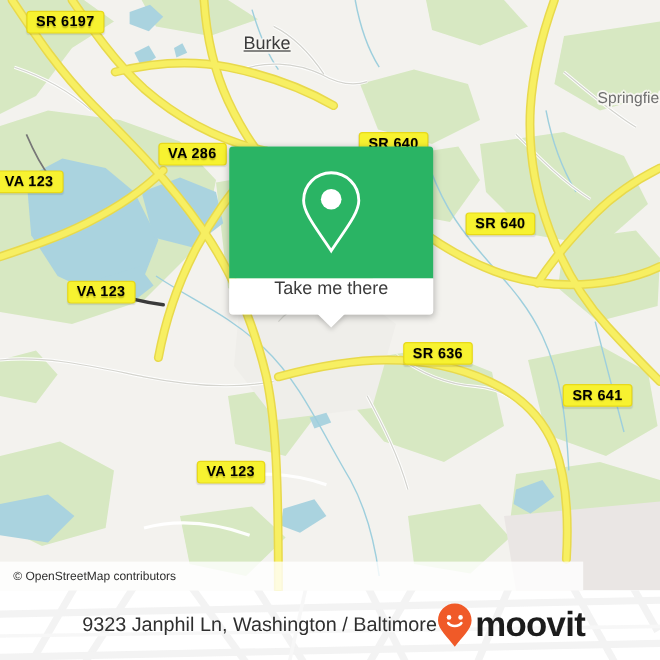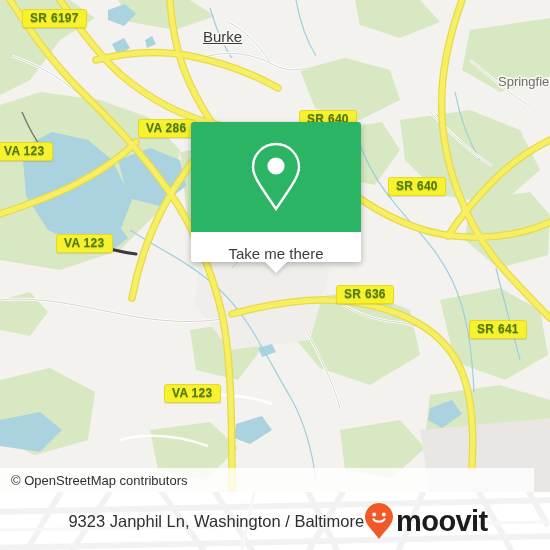--- a/index.html
+++ b/index.html
@@ -25,21 +25,21 @@
     background: #f3f2ee;
   }
   #map-canvas { position: absolute; left: 0; top: 0; }
 
   
   .shield {
     position: absolute;
     background: #f7f230;
     border: 1.6px solid #e8d91a;
     border-radius: 3px;
-    color: #4d7c0f;
+    color: #000000;
     font-size: 12px;
     font-weight: bold;
     letter-spacing: .3px;
     padding: 2px 7px 3px 7px;
     line-height: 12px;
     text-shadow: 0 1px 1px rgba(120,110,0,.45);
     white-space: nowrap;
     box-shadow: 0 1px 1px rgba(0,0,0,.10);
   }
 
@@ -70,21 +70,21 @@
     border-radius: 3px 3px 0 0;
     display: flex;
     align-items: center;
     justify-content: center;
   }
   #popup-button {
     height: 30px;
     background: #ffffff;
     border-radius: 0 0 3px 3px;
     display: flex;
-    align-items: flex-end;
+    align-items: flex-start;
     justify-content: center;
     color: #3c3c3c;
     font-size: 15px;
     cursor: pointer;
     position: relative;
     z-index: 2;
   }
   #popup-tail {
     position: absolute;
     left: 50%;
@@ -94,27 +94,27 @@
     border-left: 12px solid transparent;
     border-right: 12px solid transparent;
     border-top: 12px solid #ffffff;
     filter: drop-shadow(0 2px 2px rgba(0,0,0,.18));
   }
 
   
   #attribution {
     position: absolute;
     left: 0; top: 468px;
-    width: 534px; height: 24px;
+    width: 486px; height: 24px;
     background: rgba(255,255,255,.80);
     display: flex;
     align-items: center;
     padding-left: 11px;
     color: #2e2e2e;
-    font-size: 13px;
+    font-size: 10px;
   }
 
   
   #footer {
     position: absolute;
     left: 0; top: 492px;
     width: 550px; height: 58px;
     background: #ffffff;
     overflow: hidden;
   }
@@ -264,21 +264,21 @@
           <path d="M22,112 C28,126 34,138 42,148"></path>
         </g>
       </g>
     </svg>
 
     <div class="place" style="left:203px; top:28px;text-decoration:underline;">Burke</div>
     <div class="place small" style="left:516px; top:58px;padding-left:39px;">West</div>
     <div class="place small" style="left:498px; top:74px;">Springfield</div>
 
     <div class="shield" style="left:22px; top:9px;">SR 6197</div>
-    <div class="shield" style="left:138px; top:119px;">VA 286</div>
+    <div class="shield" style="left:132px; top:119px;">VA 286</div>
     <div class="shield" style="left:299px; top:110px;">SR 640</div>
     <div class="shield" style="left:-4px; top:142px;">VA 123</div>
     <div class="shield" style="left:388px; top:177px;">SR 640</div>
     <div class="shield" style="left:56px; top:234px;">VA 123</div>
     <div class="shield" style="left:336px; top:285px;">SR 636</div>
     <div class="shield" style="left:469px; top:320px;">SR 641</div>
     <div class="shield" style="left:164px; top:384px;">VA 123</div>
 
     <div id="popup">
       <div id="popup-image">

